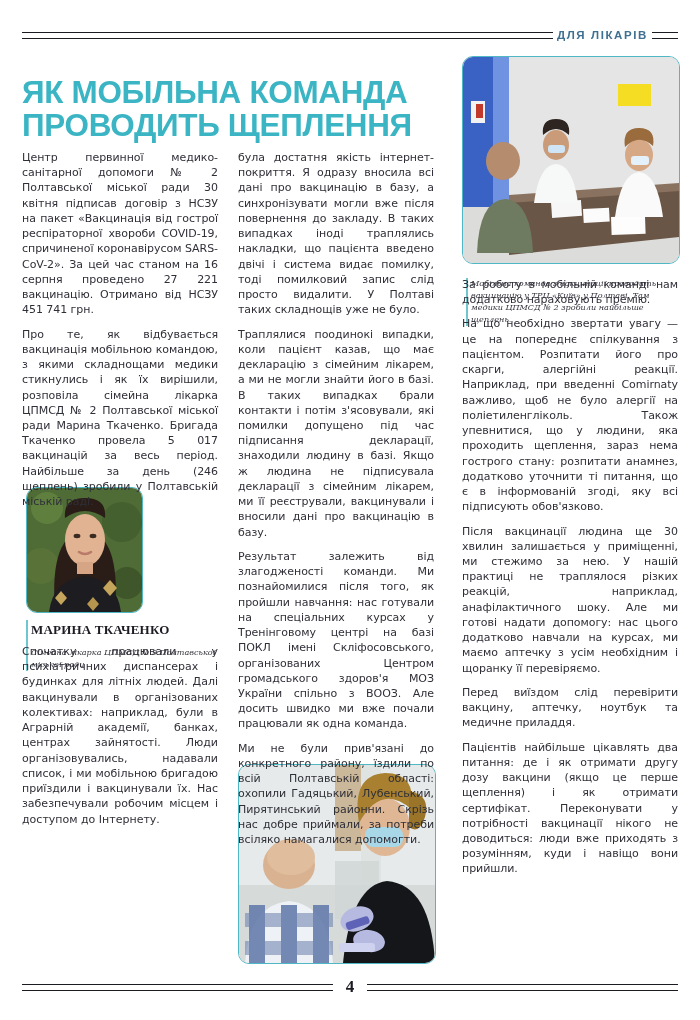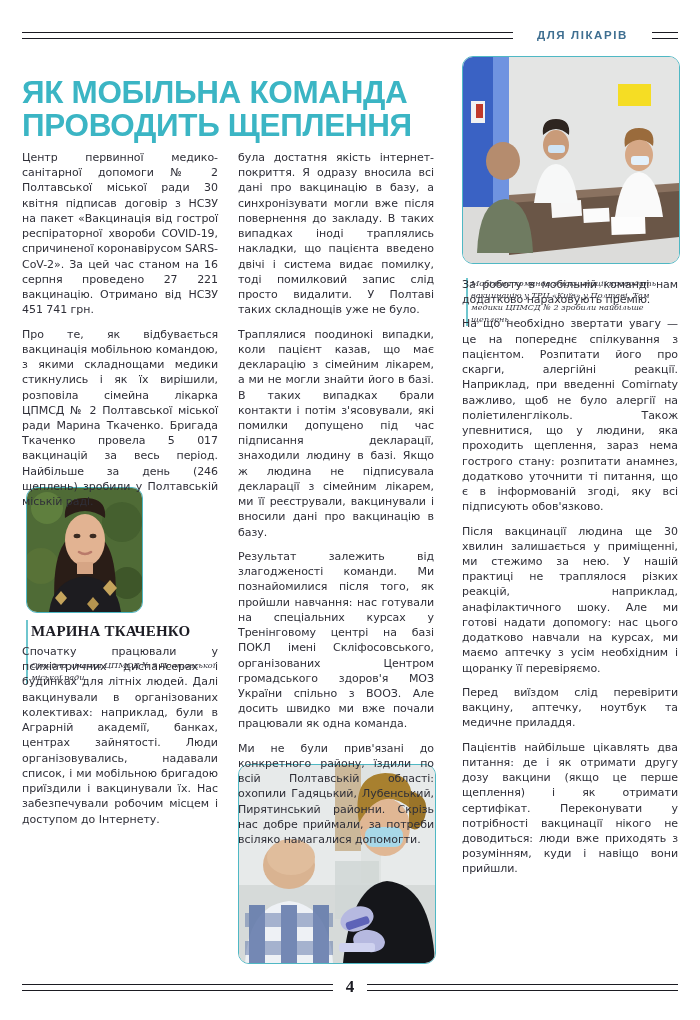--- a/index.html
+++ b/index.html
@@ -18,21 +18,21 @@
 
   
   .page-header {
     position: absolute;
     top: 24px;
     left: 22px;
     right: 22px;
     height: 22px;
     display: flex;
     align-items: center;
-    gap: 24px;
+    gap: 4px;
   }
   .hdr-rule {
     height: 5px;
     border-top: 1.6px solid #1b1b22;
     border-bottom: 1.6px solid #1b1b22;
     flex: 1 1 auto;
   }
   .hdr-rule.short { flex: 0 0 26px; }
   .hdr-kicker {
     font-family: "Liberation Sans", sans-serif;
@@ -100,24 +100,24 @@
     font-style: italic;
     font-size: 8.1px;
     line-height: 1.47;
     color: #33333c;
   }
   .caption .cap-name {
     display: block;
     font-family: "Liberation Serif", serif;
     font-style: normal;
     font-weight: 700;
-    font-size: 15px;
+    font-size: 13px;
     letter-spacing: 0.2px;
     color: #1c1c24;
-    margin-bottom: 18px;
+    margin-bottom: 8px;
   }
   #caption-top      { left: 466px; top: 278px; width: 206px; }
   #caption-portrait { left: 26px;  top: 620px; width: 190px; }
 
   
   .page-footer {
     position: absolute;
     left: 22px;
     right: 22px;
     bottom: 22px;

